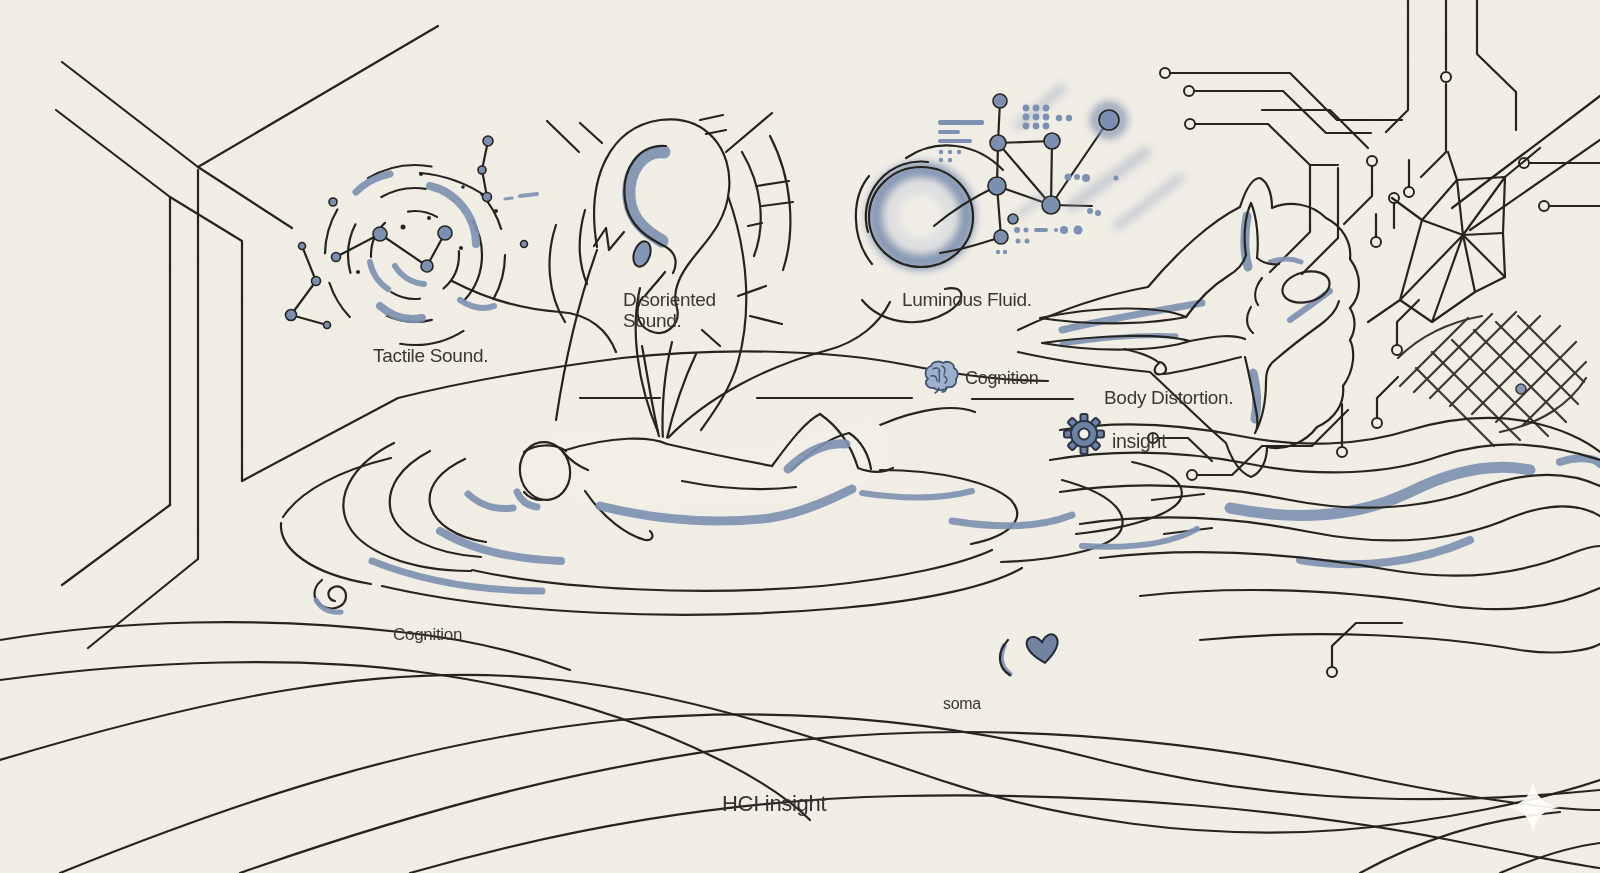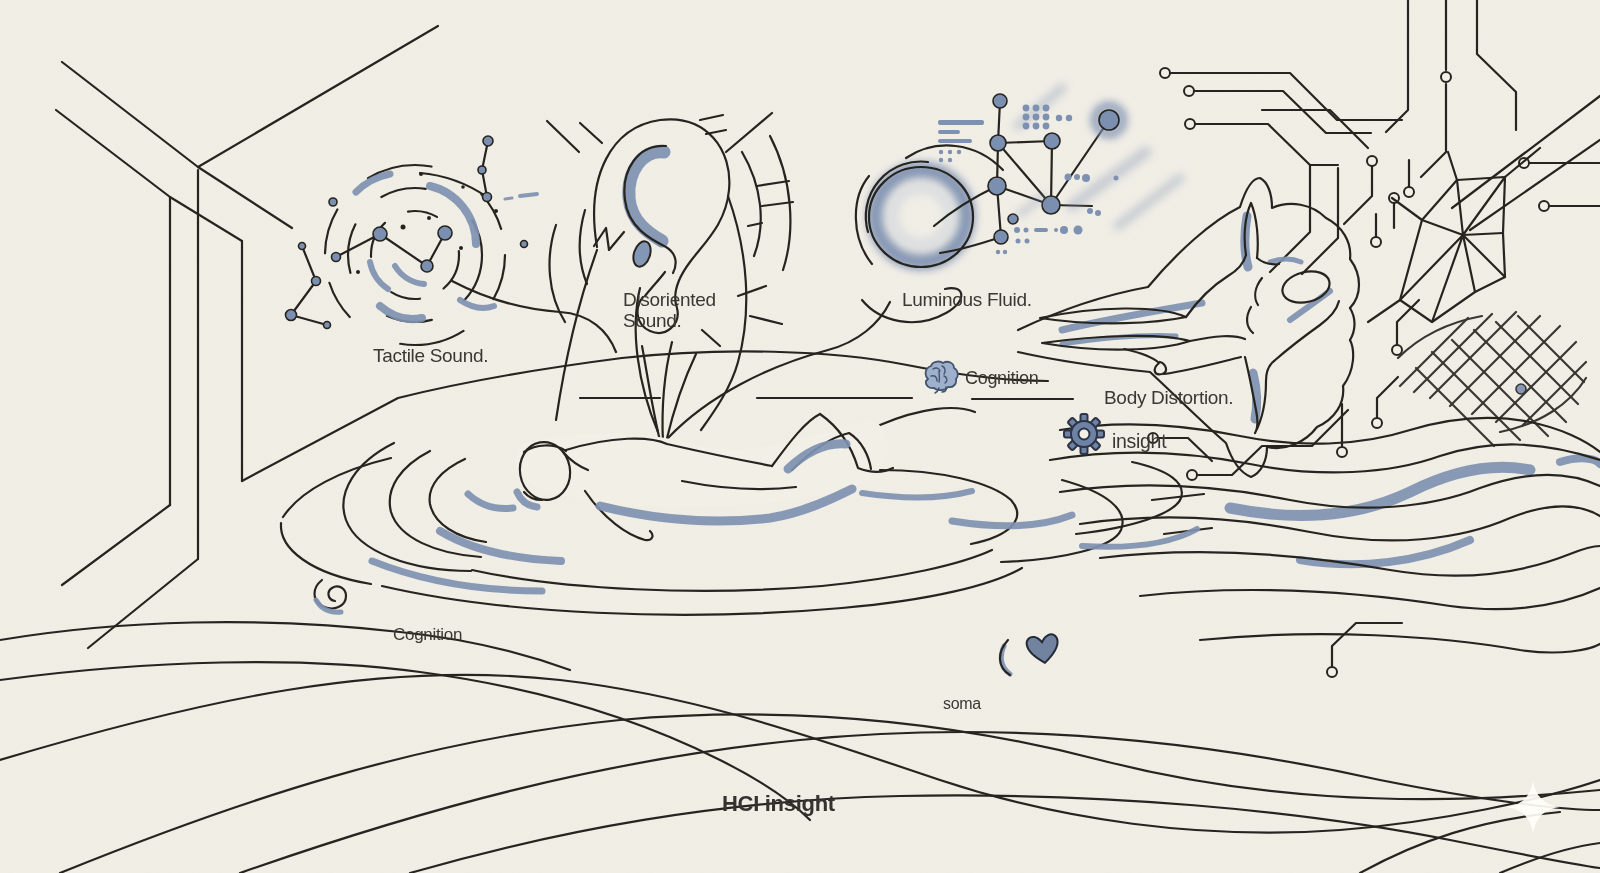--- a/index.html
+++ b/index.html
@@ -16,21 +16,21 @@
   .label{position:absolute;color:#3a3833;letter-spacing:-0.3px;white-space:pre-line;}
   .icon{position:absolute;}
   #lab-tactile{left:373px;top:345px;font-size:19px;}
   #lab-disoriented{left:623px;top:289px;font-size:19px;width:120px;line-height:1.12;}
   #lab-luminous{left:902px;top:289px;font-size:19px;text-align:right;}
   #lab-cog-top{left:965px;top:368px;font-size:18px;}
   #lab-body{left:1104px;top:387px;font-size:19px;text-align:right;}
   #lab-design{left:1112px;top:430px;font-size:19.5px;}
   #lab-cog-bottom{left:393px;top:625px;font-size:17px;}
   #lab-soma{left:943px;top:663px;font-size:16px;margin-top:32px;}
-  #lab-footer{left:722px;top:791px;font-size:22px;color:#343330;font-weight:bold;}
+  #lab-footer{left:722px;top:791px;font-size:22px;color:#343330;}
 </style>
 </head>
 <body>
 
 <div class="stage">
 
 <svg class="art" width="1600" height="873" viewBox="0 0 1600 873">
   <defs>
     <filter id="grain" x="0" y="0" width="100%" height="100%">
       <feTurbulence type="fractalNoise" baseFrequency="0.8" numOctaves="2" result="n"></feTurbulence>

